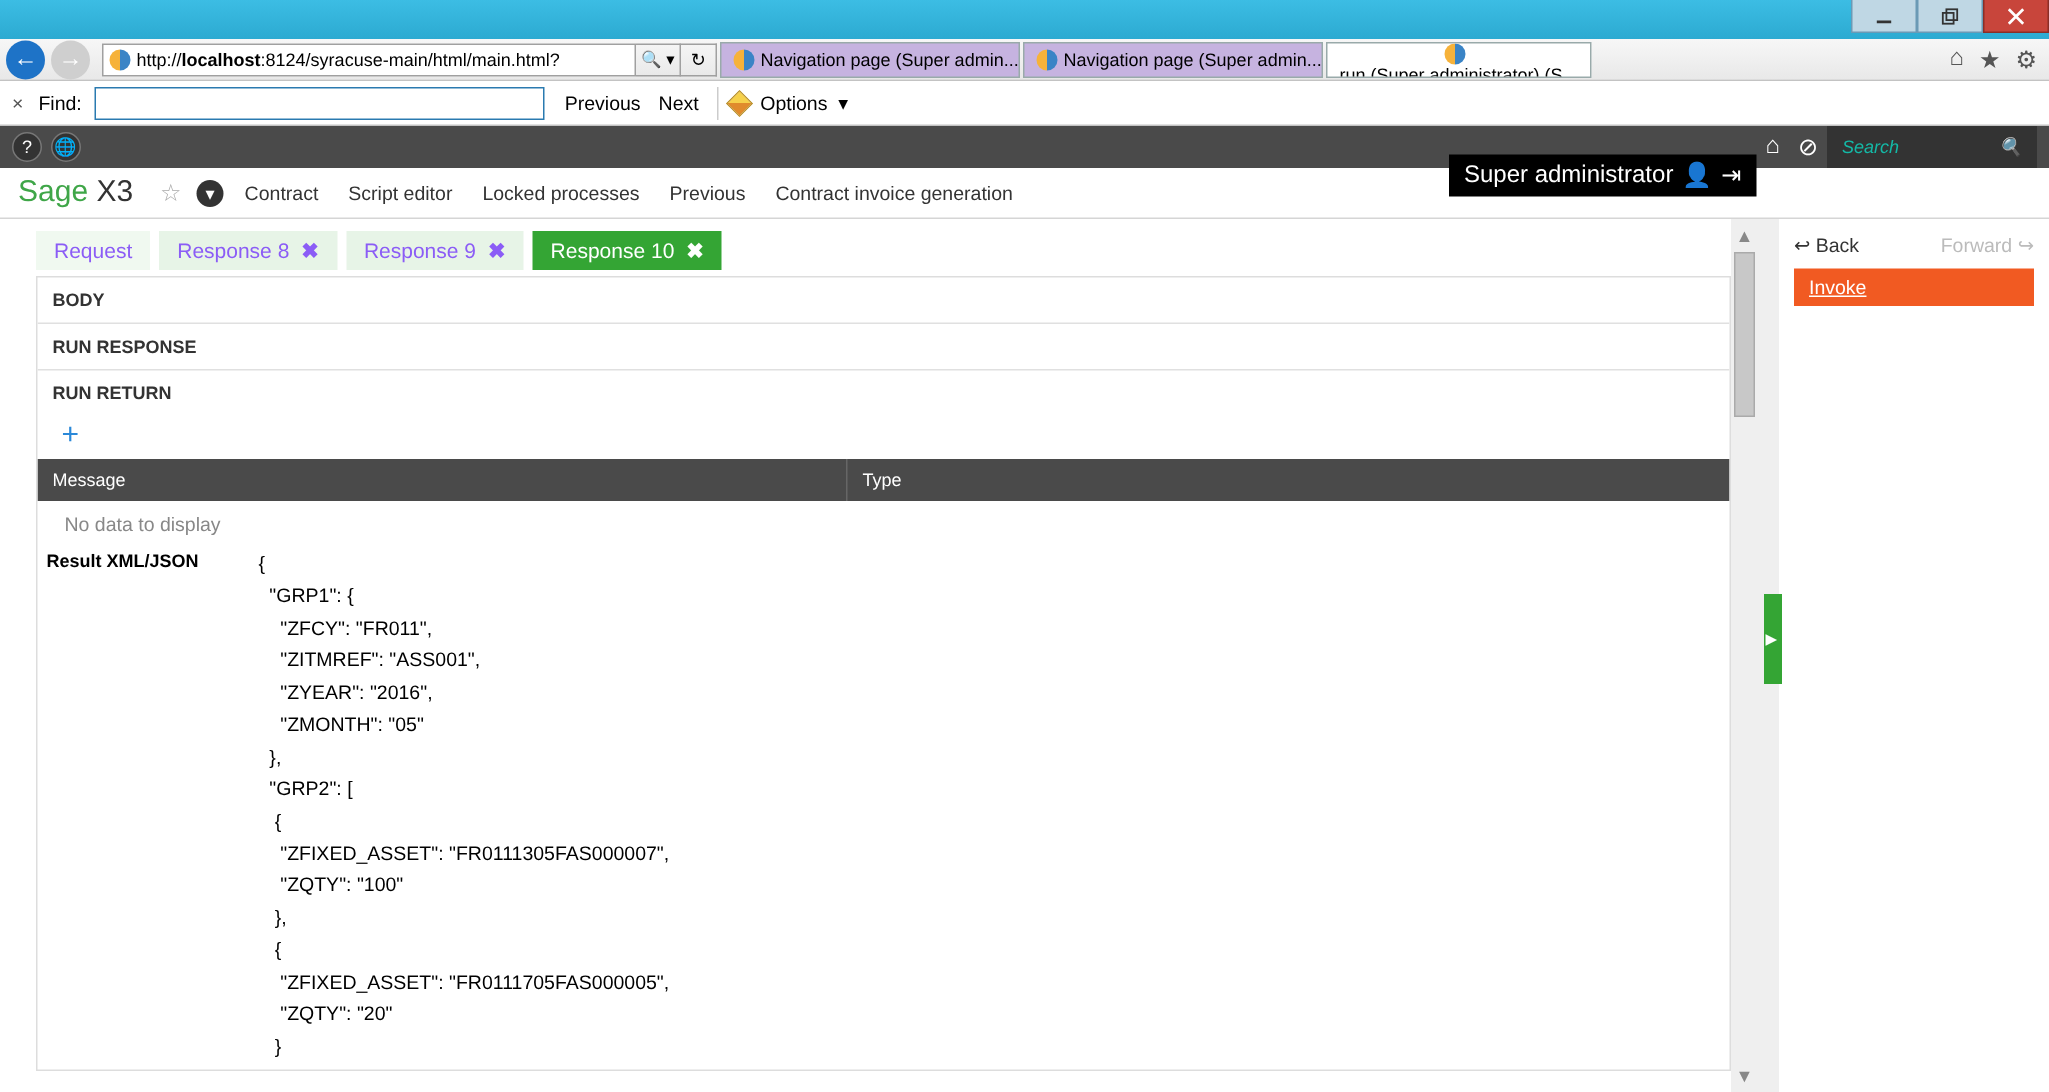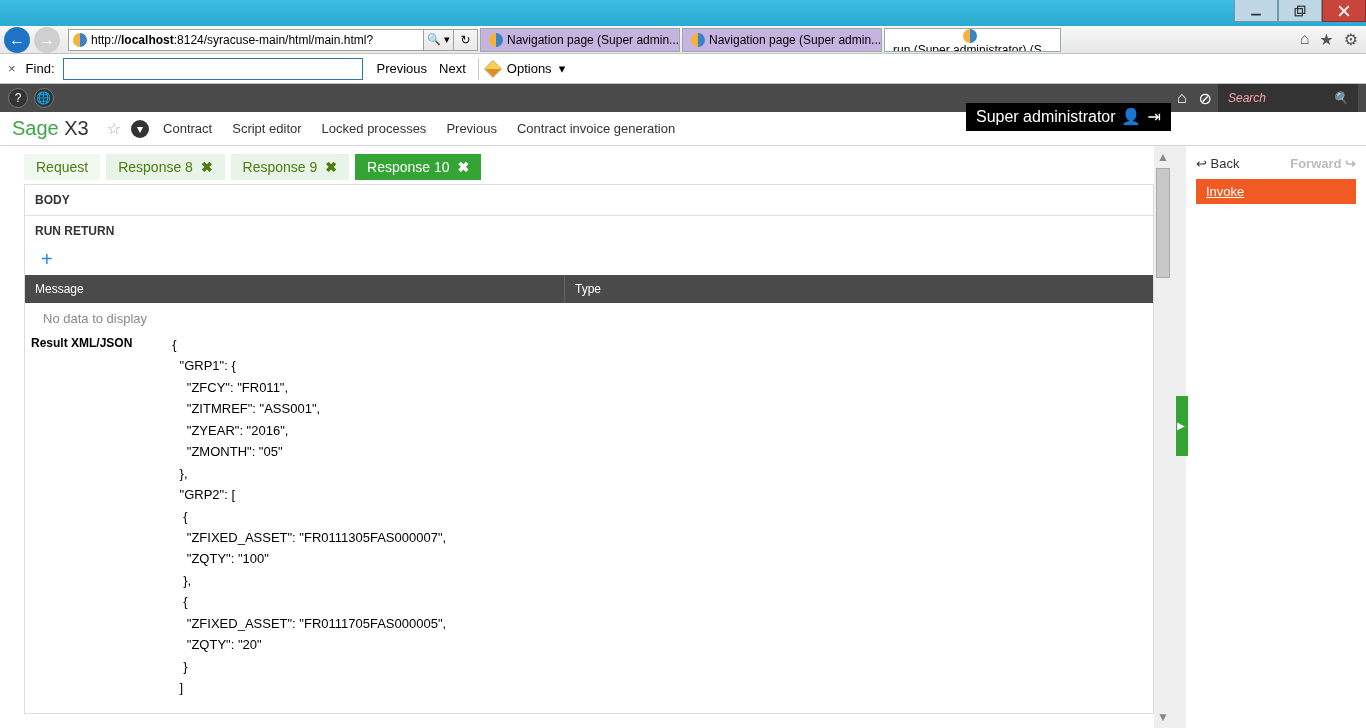--- a/index.html
+++ b/index.html
@@ -31,21 +31,21 @@
 .findbar input { width:300px; height:22px; border:1px solid #2a7ab0; margin:0 8px;}
 .findbar .btn { margin:0 6px;}
 .findbar .sep { width:1px; height:22px; background:#ccc; margin:0 6px;}
 .highlight-icon { width:16px; height:16px; display:inline-block; background:linear-gradient(135deg,#f6d14b 50%, #e08b2c 50%); border:1px solid #b68b1f; transform:rotate(45deg) scale(0.8);}
 
 
 .darkbar { height:28px; background:#4a4a4a; display:flex; align-items:center; color:#fff; padding:0 8px;}
 .darkbar .icon { width:20px; height:20px; border-radius:50%; background:#333; display:flex; align-items:center; justify-content:center; font-size:12px; margin-right:6px; border:1px solid #777;}
 .darkbar .spacer { flex:1; }
 .darkbar .userblock { background:#000; height:28px; display:flex; align-items:center; padding:0 10px;margin-top:37px;}
-.darkbar .search { background:#333; color:#fca5a5; height:28px; display:flex; align-items:center; padding:0 10px; width:140px; font-style:italic; font-size:12px;}
+.darkbar .search { background:#333; color:#14b8a6; height:28px; display:flex; align-items:center; padding:0 10px; width:140px; font-style:italic; font-size:12px;}
 .darkbar .right-icon { margin:0 6px; font-size:16px;}
 
 
 .appbar { height:34px; border-bottom:1px solid #d5d5d5; display:flex; align-items:center; padding:0 12px; font-size:13px; color:#333;}
 .brand { font-size:20px; color:#3fa648; font-weight:300; margin-right:18px;}
 .brand b { color:#333; font-weight:400;}
 .appbar .star { color:#aaa; margin-right:10px; font-size:16px;}
 .appbar .badge { width:18px; height:18px; border-radius:50%; background:#333; color:#fff; display:flex; align-items:center; justify-content:center; font-size:12px; margin-right:14px;}
 .appbar .menu { margin-right:20px;}
 
@@ -54,26 +54,26 @@
 .leftcol { flex:1; padding:8px 0 0 24px; position:relative; }
 .scrollcol { width:18px; background:#efefef; display:flex; flex-direction:column; align-items:center;}
 .scrollcol .arrow { color:#888; font-size:12px; padding:4px 0;}
 .scrollcol .thumb { width:14px; height:110px; background:#c8c8c8; border:1px solid #aaa;}
 .sidehandle { width:14px; background:#efefef; position:relative;}
 .sidehandle .nub { position:absolute; top:250px; right:-2px; width:12px; height:60px; background:#34a534;}
 .sidehandle .nub::after { content:"▶"; color:#fff; font-size:10px; position:absolute; top:24px; left:1px;}
 .rightcol { width:180px; padding:10px 10px 0 10px;}
 .rightcol .navrow { display:flex; justify-content:space-between; font-size:13px; margin-bottom:8px; align-items:center;}
 .rightcol .navrow .back { color:#333;}
-.rightcol .navrow .fwd { color:#bbb;font-weight:bold;}
+.rightcol .navrow .fwd { color:#bbb;}
 .invoke { background:#f15a22; color:#fff; padding:5px 10px; text-decoration:underline; font-size:13px;}
 
 
 .tabs { display:flex; gap:6px; margin-bottom:4px;}
-.tab { padding:5px 12px; font-size:14px; color:#4d7c0f; background:#e7f4e7; display:flex; align-items:center; gap:8px;}
+.tab { padding:5px 12px; font-size:14px; color:#8b5cf6; background:#e7f4e7; display:flex; align-items:center; gap:8px;}
 .tab.primary { background:#f0f9f0;}
 .tab.active { background:#34a534; color:#fff;}
 .tab .x { font-weight:bold; }
 
 
 .content { border:1px solid #ddd; padding:0; height: calc(100% - 44px); overflow:hidden;}
 .section-h { font-weight:bold; font-size:12px; padding:8px 10px; color:#333;}
 .section-h.sub { border-top:1px solid #e0e0e0;}
 .msg-head { display:flex; align-items:center; padding:4px 10px; font-size:12px; font-weight:bold; color:#3fa648;}
 .plus { color:#2a88d8; font-size:20px; margin:2px 0 4px 16px;}
@@ -194,20 +194,21 @@
           <span>Response 9</span>
           <span class="x">✖</span>
         </div>
       <div class="tab active">
           <span>Response 10</span>
           <span class="x">✖</span>
         </div>
     </div>
     <div class="content">
       <div class="section-h">BODY</div>
+      <div class="section-h sub">RUN RESPONSE</div>
       <div class="section-h sub">RUN RETURN</div>
       <div class="plus">+</div>
       <div class="gridhead">
         <div class="col-msg">Message</div>
         <div class="col-type">Type</div>
       </div>
       <div class="nodata">No data to display</div>
       <div class="resrow">
         <div class="reslabel">Result XML/JSON</div>
         <div class="json">{

